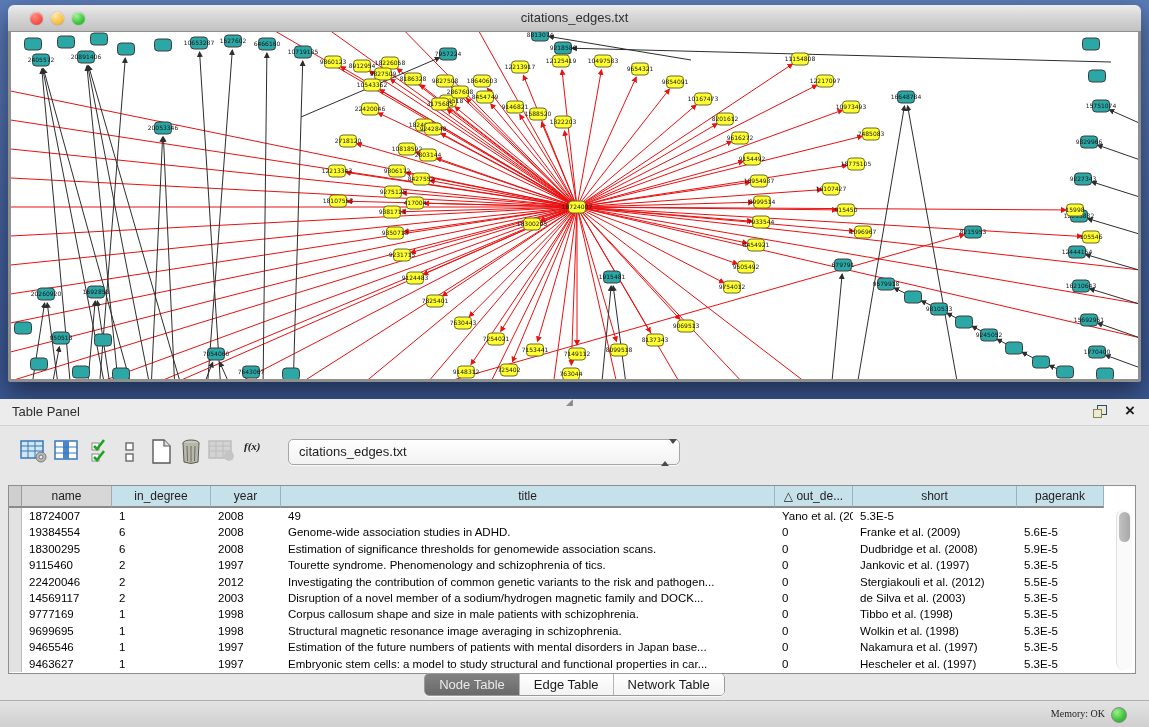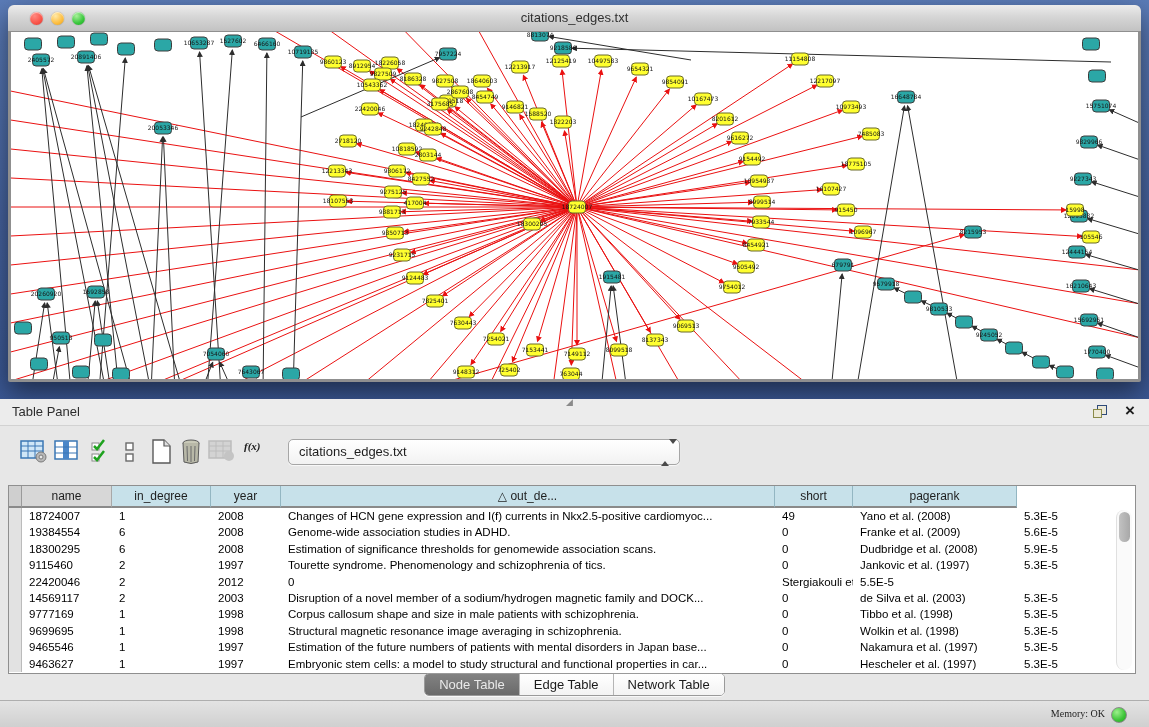--- a/index.html
+++ b/index.html
@@ -513,31 +513,31 @@
       <span id="ddarrows"><span class="up"></span><span class="dn"></span></span>
     </div>
   </div>
 
   <div id="tablebox">
     <div id="thead">
         <div class="hc gutter"></div>
         <div class="hc gray">name</div>
         <div class="hc">in_degree</div>
         <div class="hc">year</div>
+        <div class="hc">title</div>
         <div class="hc">△ out_de...</div>
         <div class="hc">short</div>
         <div class="hc">pagerank</div>
       </div>
     <div id="tbody">
         <div class="trow">
           <div class="tc gutter"></div>
           <div class="tc">18724007</div>
           <div class="tc">1</div>
           <div class="tc">2008</div>
-          <div class="tc">Changes of HCN gene expression and I(f) currents in Nkx2.5-positive cardiomyoc...</div>
           <div class="tc">49</div>
           <div class="tc">Yano et al. (2008)</div>
           <div class="tc">5.3E-5</div>
         </div>
         <div class="trow">
           <div class="tc gutter"></div>
           <div class="tc">19384554</div>
           <div class="tc">6</div>
           <div class="tc">2008</div>
           <div class="tc">Genome-wide association studies in ADHD.</div>
@@ -563,20 +563,21 @@
           <div class="tc">Tourette syndrome. Phenomenology and schizophrenia of tics.</div>
           <div class="tc">0</div>
           <div class="tc">Jankovic et al. (1997)</div>
           <div class="tc">5.3E-5</div>
         </div>
         <div class="trow">
           <div class="tc gutter"></div>
           <div class="tc">22420046</div>
           <div class="tc">2</div>
           <div class="tc">2012</div>
+          <div class="tc">Investigating the contribution of common genetic variants to the risk and pathogen...</div>
           <div class="tc">0</div>
           <div class="tc">Stergiakouli et al. (2012)</div>
           <div class="tc">5.5E-5</div>
         </div>
         <div class="trow">
           <div class="tc gutter"></div>
           <div class="tc">14569117</div>
           <div class="tc">2</div>
           <div class="tc">2003</div>
           <div class="tc">Disruption of a novel member of a sodium/hydrogen magnetic family and DOCK...</div>

